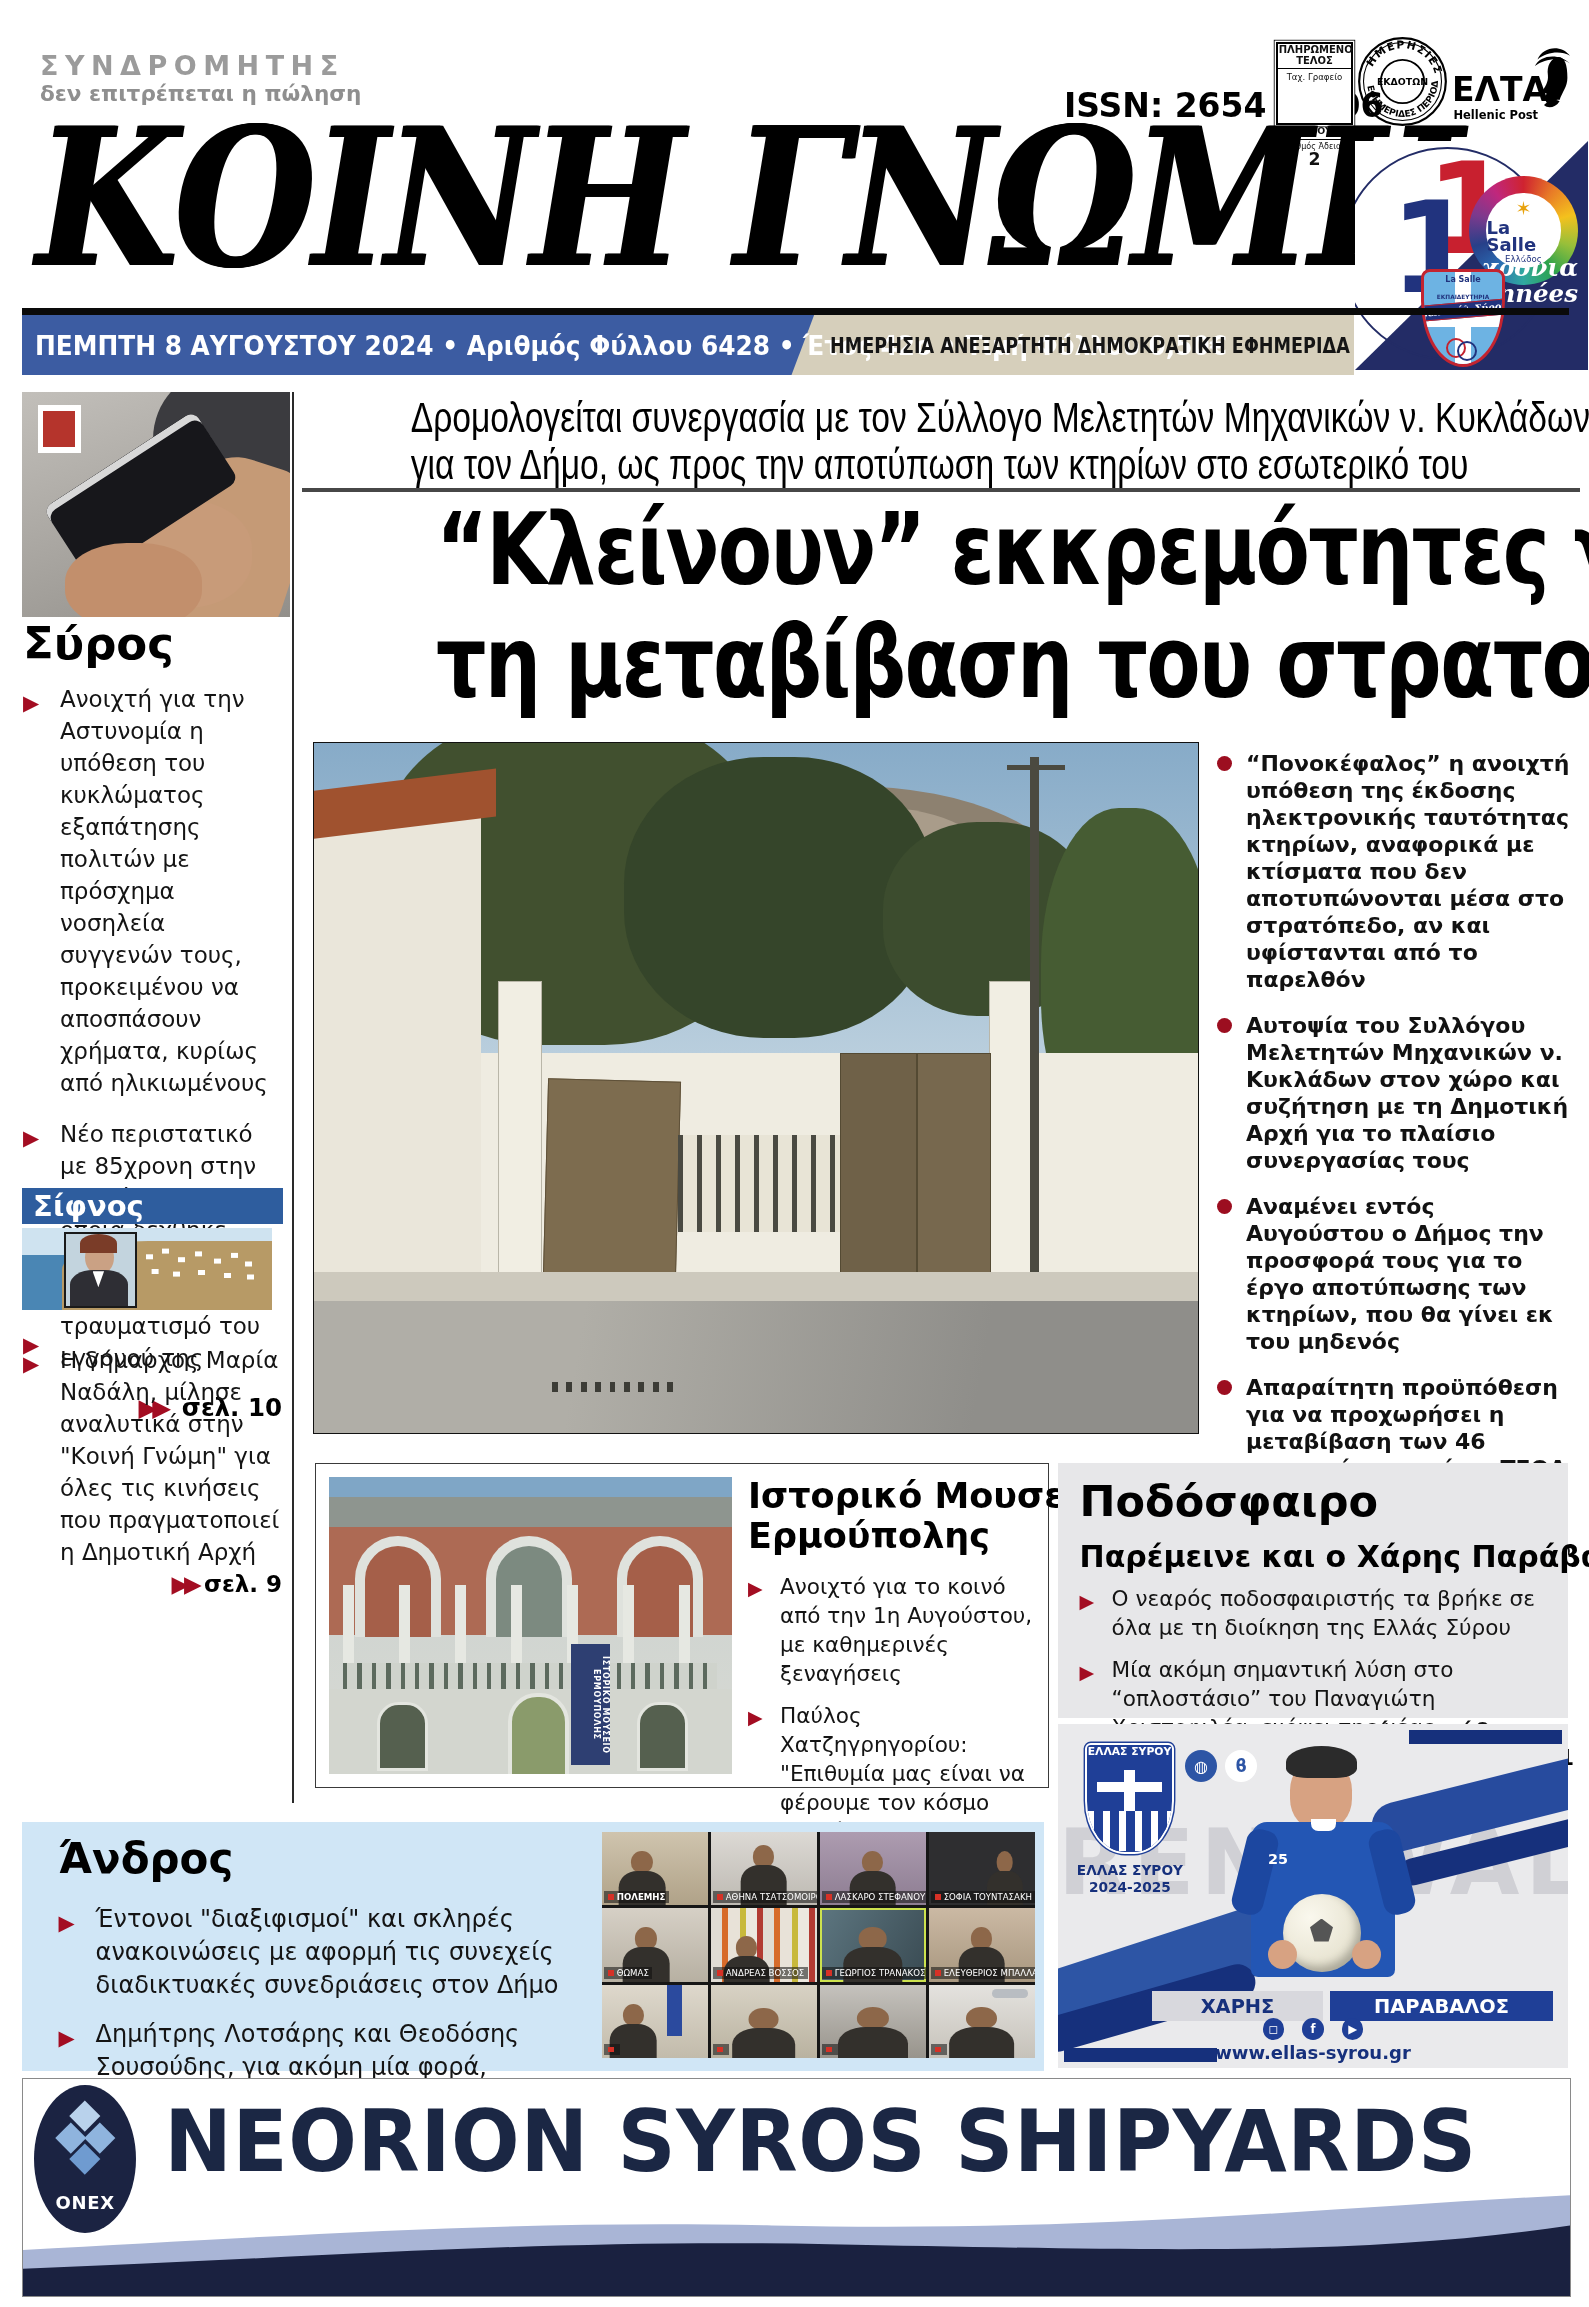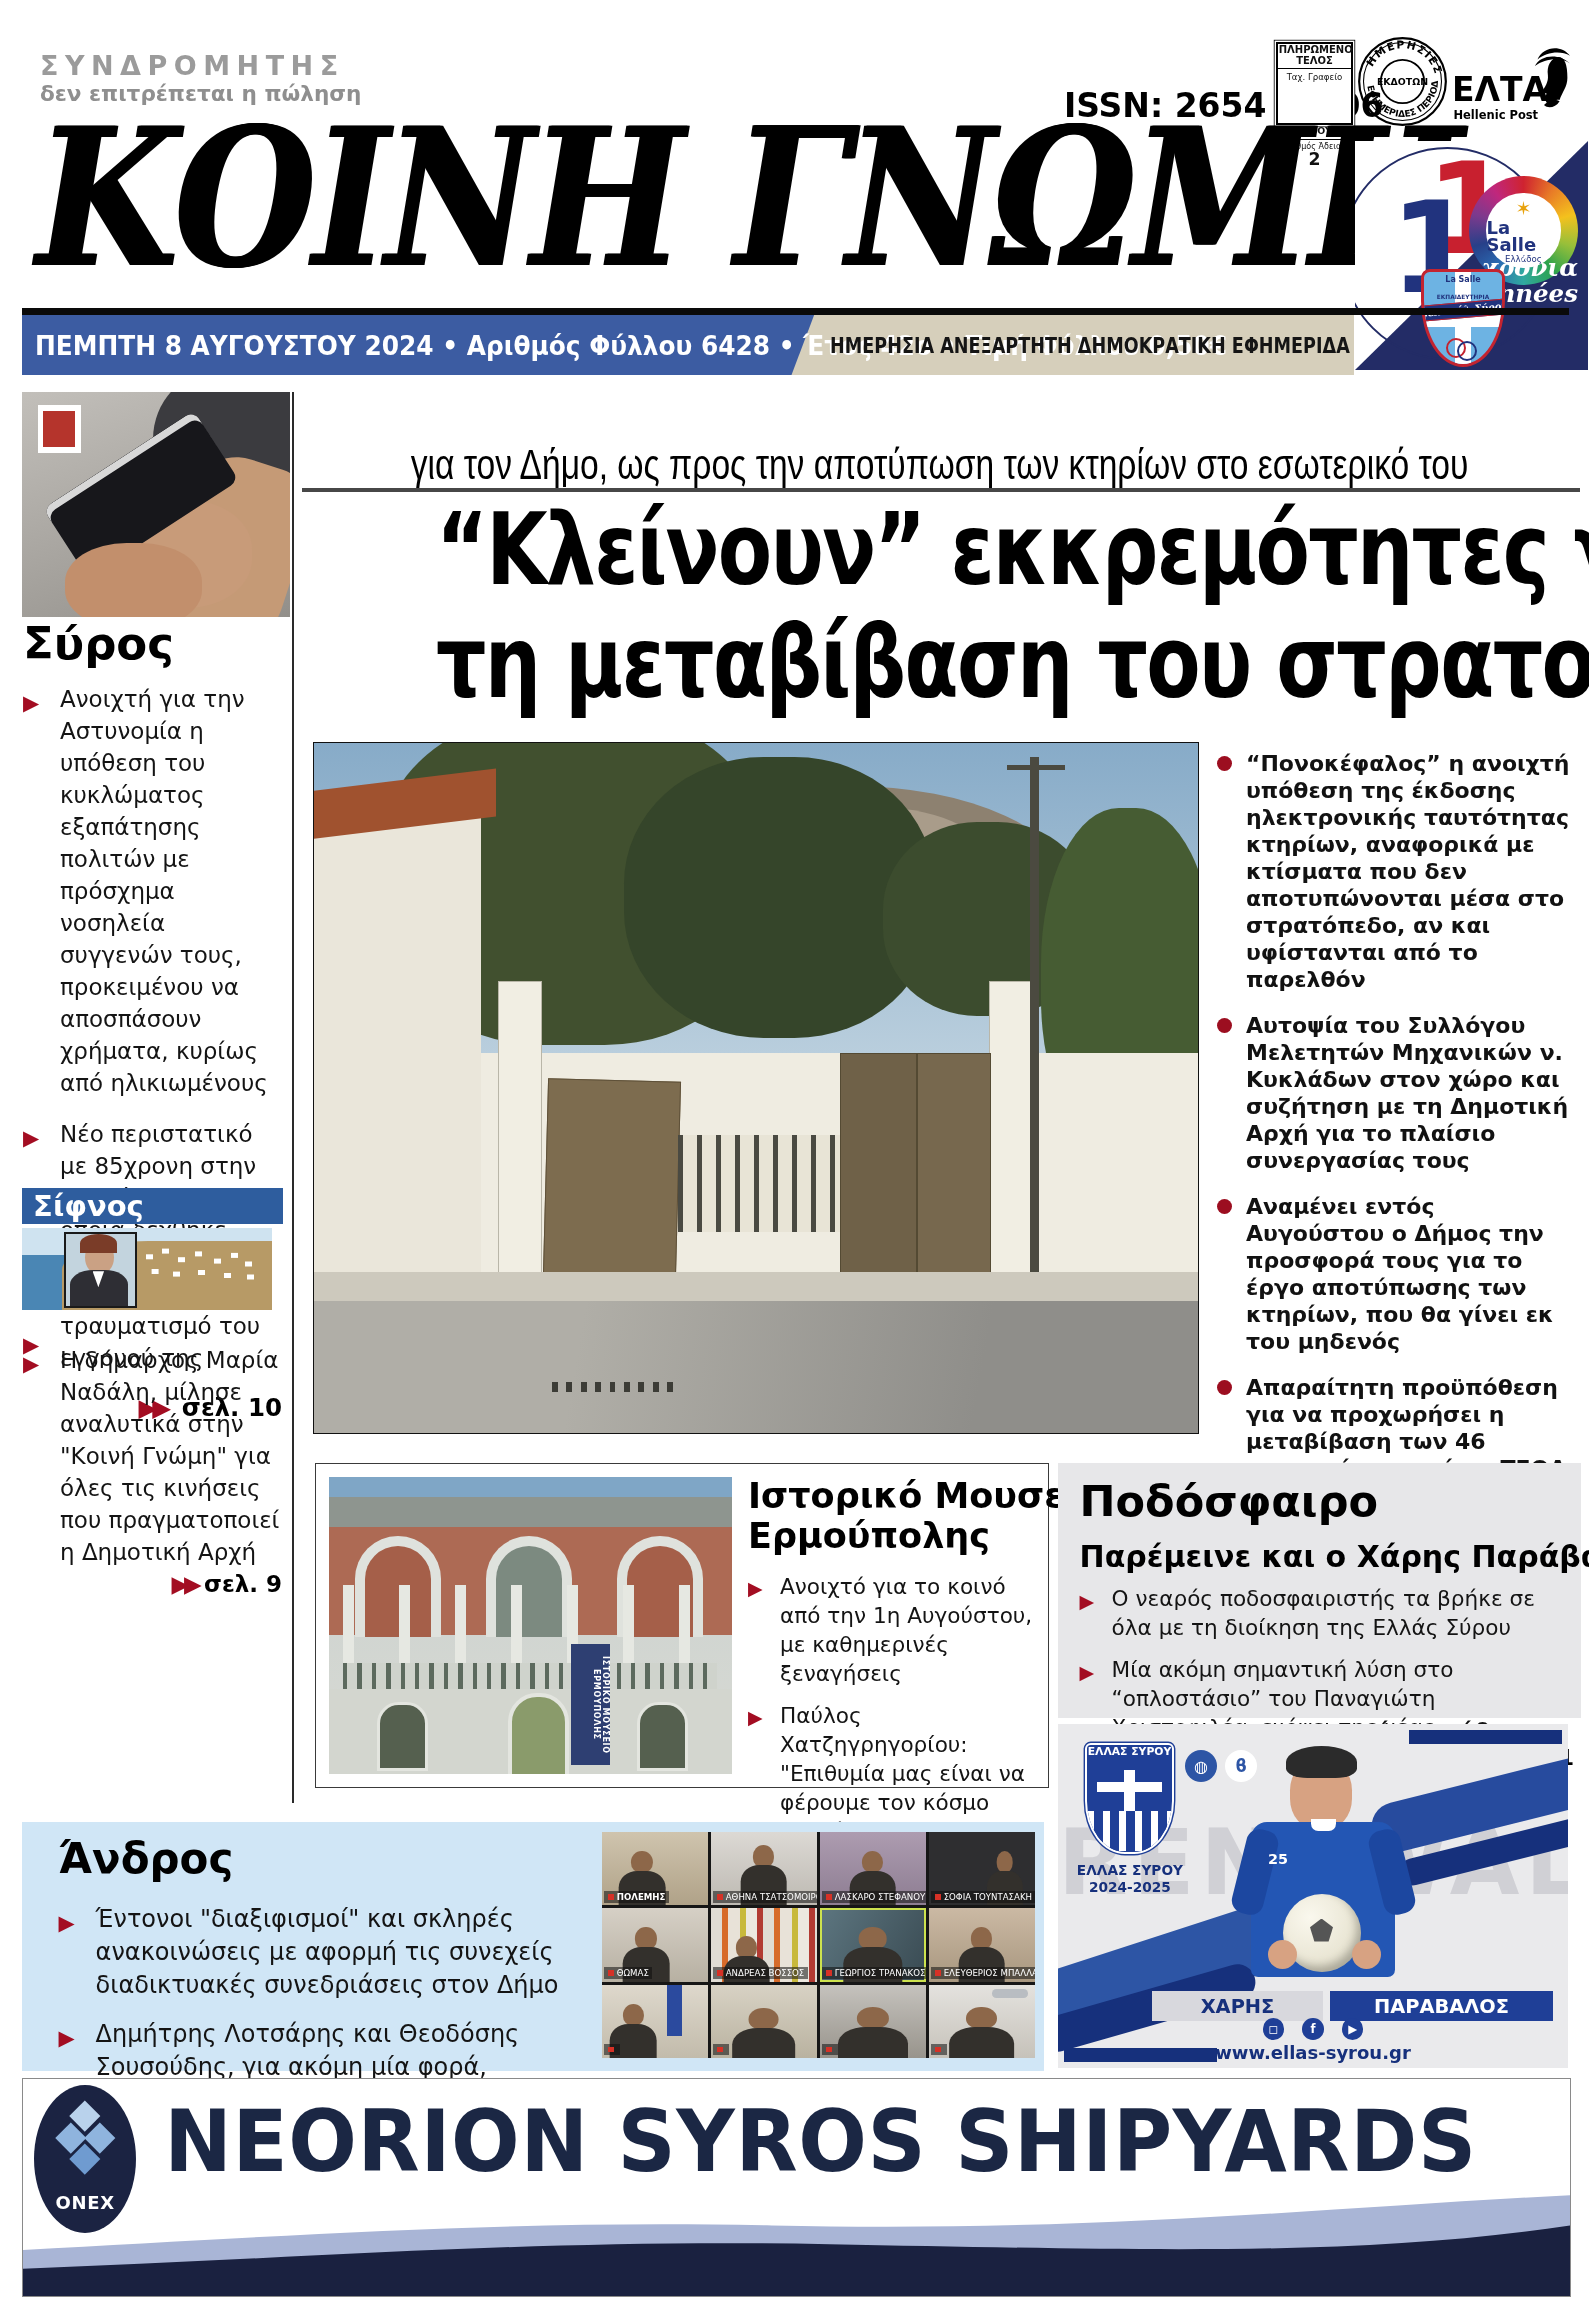--- a/index.html
+++ b/index.html
@@ -76,21 +76,21 @@
   .rule{background:#474747;}
   .headline{font-size:99px;font-weight:bold;color:#000;text-align:center;letter-spacing:-2.2px;line-height:1.05;}
   .headline .sqz{transform:scaleX(.80);}
 
   .dblt{position:relative;padding-left:32px;margin-bottom:19px;}
   .dblt::before{content:"";position:absolute;left:2.9px;top:5.8px;width:15px;height:15px;border-radius:50%;background:#9c0e20;}
   .dblt .in{width:403px;transform:scaleX(.80);transform-origin:left top;font-weight:bold;
             font-size:22px;line-height:27px;color:#121212;}
 
   .box{background:#fff;border:1.4px solid #3a3a3a;}
-  .graybox{background:#e7e7e9;padding-left:13px;}
+  .graybox{background:#e7e7e9;}
   .mus-title{font-size:35px;font-weight:bold;line-height:40px;color:#000;}
   .fb-title{font-size:43px;font-weight:bold;color:#000;line-height:1;}
   .fb-sub{font-size:30px;font-weight:bold;color:#000;}
   .sm .blt{font-size:21.6px;line-height:29px;margin-bottom:13px;padding-left:32px;}
   .sm .blt .tri{font-size:19px;top:2.9px;}
   .andros{background:#d0e6f6;}
 
   
   .ph{overflow:hidden;position:absolute;}
   .campsign{position:absolute;display:flex;align-items:center;justify-content:center;gap:10px;
@@ -265,20 +265,23 @@
       <span class="tri">▶</span>
       <span>Η δήμαρχος Μαρία Ναδάλη, μίλησε αναλυτικά στην "Κοινή Γνώμη" για όλες τις κινήσεις που πραγματοποιεί η Δημοτική Αρχή</span>
       <span class="pref-in">
         <span class="arr">▶▶</span><span>σελ. 9</span>
       </span>
     </div>
   </div>
 
   <div class="abs vdiv" style="left:292px;top:392px;width:2.2px;height:1411px;"></div>
 
+  <div class="abs kicker nw" style="left:310px;top:395px;width:1259px;">
+    <span class="sqz">Δρομολογείται συνεργασία με τον Σύλλογο Μελετητών Μηχανικών ν. Κυκλάδων</span>
+  </div>
   <div class="abs kicker nw" style="left:310px;top:442px;width:1259px;">
     <span class="sqz">για τον Δήμο, ως προς την αποτύπωση των κτηρίων στο εσωτερικό του</span>
   </div>
   <div class="abs rule" style="left:302px;top:488px;width:1278px;height:3.6px;"></div>
 
   <div class="abs headline nw" style="left:310px;top:498px;width:1259px;">
     <span class="sqz">“Κλείνουν” εκκρεμότητες για</span>
   </div>
   <div class="abs headline nw" style="left:310px;top:611px;width:1259px;">
     <span class="sqz">τη μεταβίβαση του στρατοπέδου</span>

